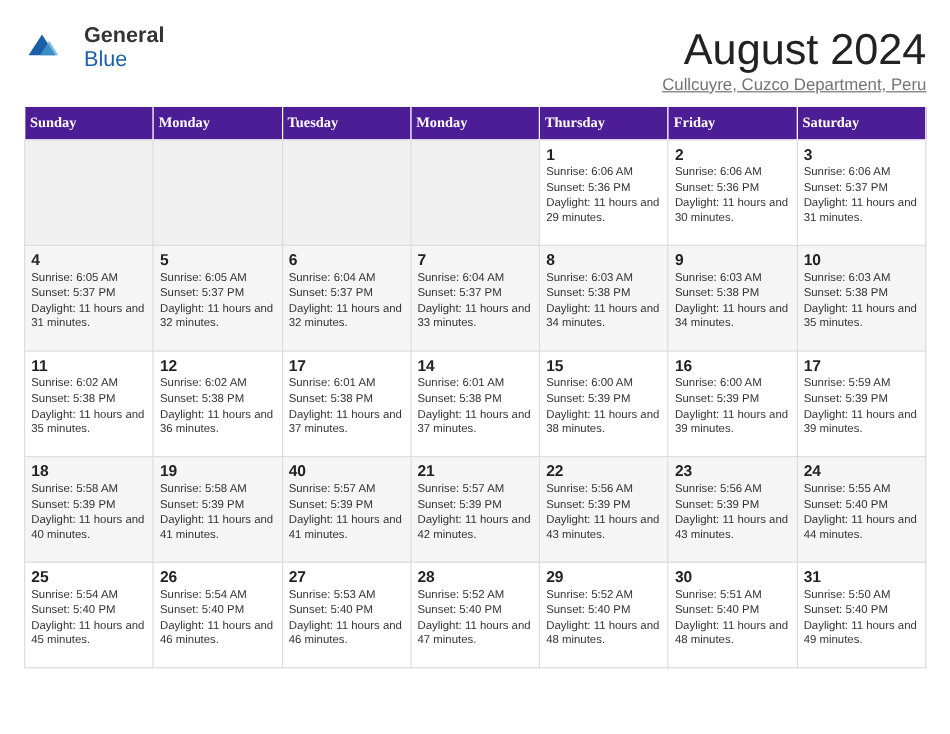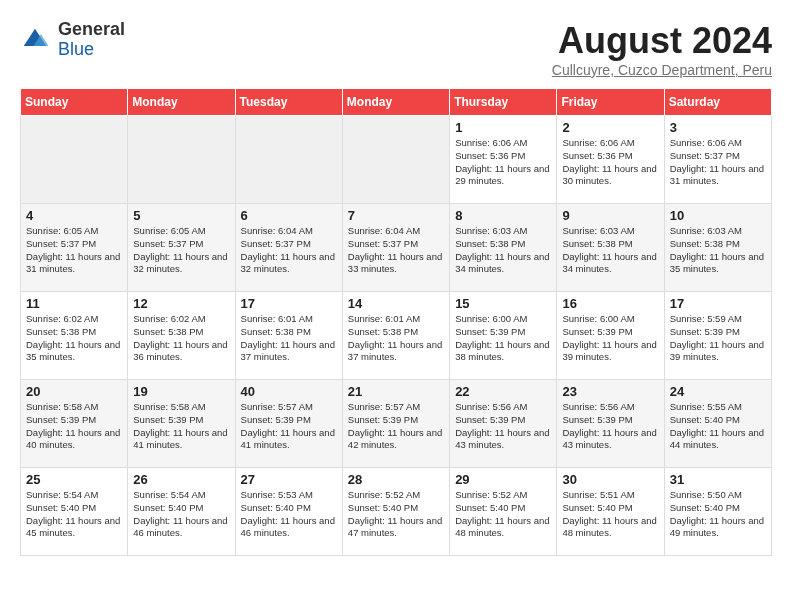--- a/index.html
+++ b/index.html
@@ -12,21 +12,21 @@
     }
     .header {
       display: flex;
       justify-content: space-between;
       align-items: flex-start;
       margin-bottom: 10px;
     }
     .logo {
       display: flex;
       align-items: center;
-      gap: 8px;
+      gap: 20px;
       justify-content: flex-end;
     }
     .logo-text {
       display: flex;
       flex-direction: column;
       line-height: 1.1;
     }
     .logo-general {
       font-size: 18px;
       font-weight: bold;
@@ -39,40 +39,41 @@
     }
     .logo-icon {
       width: 30px;
       height: 30px;
     }
     .title-block {
       text-align: right;
     }
     .month-year {
       font-size: 36px;
-      font-weight: bold;
+      font-weight: normal;
       color: #222;
     }
     .location {
       font-size: 14px;
       color: #737373;
       text-decoration: underline;
     }
     table {
       width: 100%;
       border-collapse: collapse;
       table-layout: fixed;
     }
     th {
-      background-color: #ef4444;
+      background-color: #4c1d95;
       color: #fff;
       font-size: 12px;
       padding: 6px 4px;
       text-align: left;
       border: 1px solid #fff;
+      font-family: Liberation Serif, serif;
     }
     td {
       border: 1px solid #ddd;
       vertical-align: top;
       padding: 4px 5px;
       font-size: 10px;
       color: #333;
       background: #fff;
       height: 88px;
     }
@@ -166,21 +167,21 @@
         <td><span class="day-num">14</span>
 <span class="day-info">Sunrise: 6:01 AM<br>Sunset: 5:38 PM<br>Daylight: 11 hours and 37 minutes.</span></td>
         <td><span class="day-num">15</span>
 <span class="day-info">Sunrise: 6:00 AM<br>Sunset: 5:39 PM<br>Daylight: 11 hours and 38 minutes.</span></td>
         <td><span class="day-num">16</span>
 <span class="day-info">Sunrise: 6:00 AM<br>Sunset: 5:39 PM<br>Daylight: 11 hours and 39 minutes.</span></td>
         <td><span class="day-num">17</span>
 <span class="day-info">Sunrise: 5:59 AM<br>Sunset: 5:39 PM<br>Daylight: 11 hours and 39 minutes.</span></td>
       </tr>
       <tr>
-        <td><span class="day-num">20</span>
+        <td><span class="day-num">18</span>
 <span class="day-info">Sunrise: 5:58 AM<br>Sunset: 5:39 PM<br>Daylight: 11 hours and 40 minutes.</span></td>
         <td><span class="day-num">19</span>
 <span class="day-info">Sunrise: 5:58 AM<br>Sunset: 5:39 PM<br>Daylight: 11 hours and 41 minutes.</span></td>
         <td><span class="day-num">40</span>
 <span class="day-info">Sunrise: 5:57 AM<br>Sunset: 5:39 PM<br>Daylight: 11 hours and 41 minutes.</span></td>
         <td><span class="day-num">21</span>
 <span class="day-info">Sunrise: 5:57 AM<br>Sunset: 5:39 PM<br>Daylight: 11 hours and 42 minutes.</span></td>
         <td><span class="day-num">22</span>
 <span class="day-info">Sunrise: 5:56 AM<br>Sunset: 5:39 PM<br>Daylight: 11 hours and 43 minutes.</span></td>
         <td><span class="day-num">23</span>

